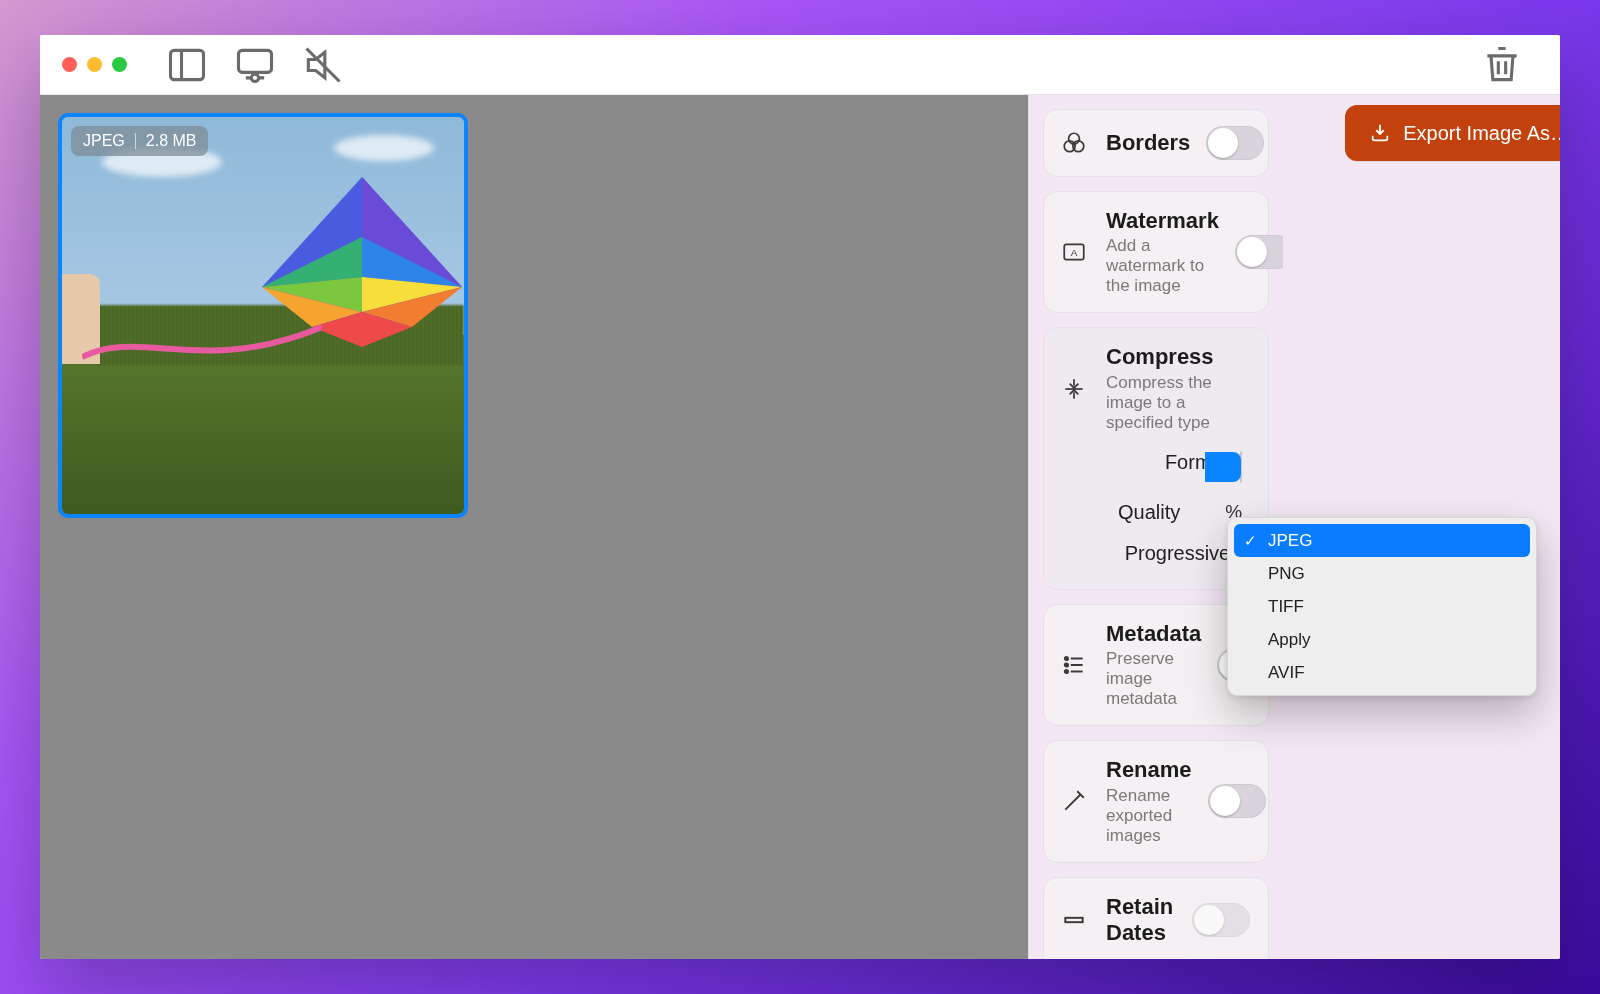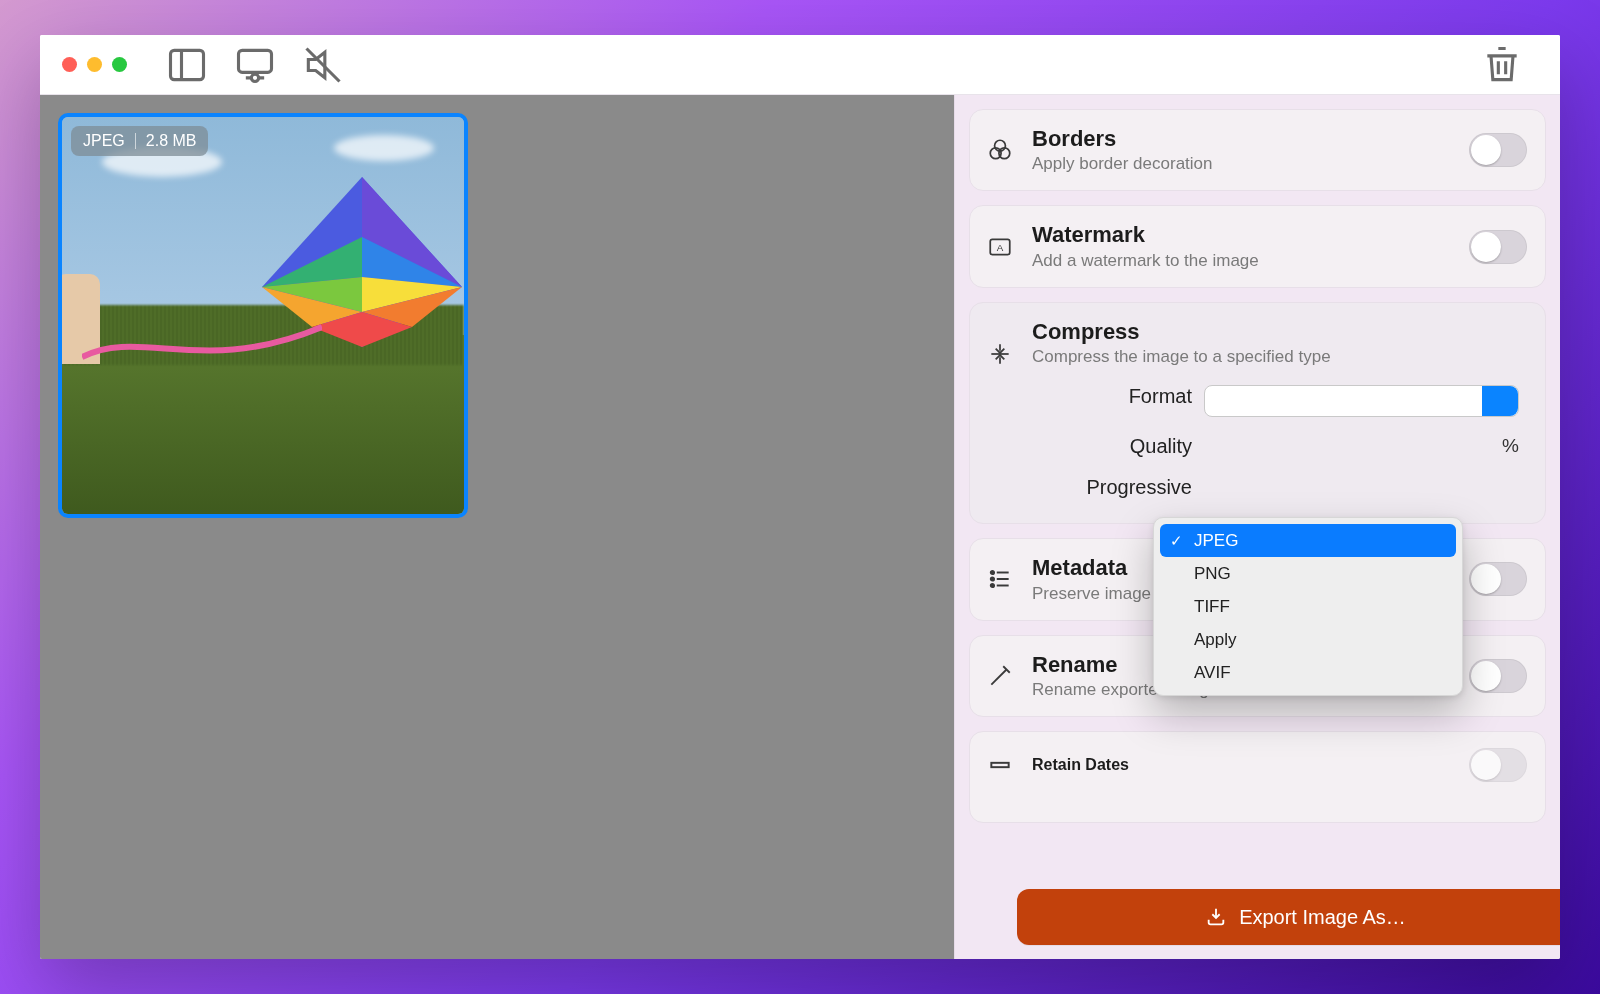--- a/index.html
+++ b/index.html
@@ -86,36 +86,36 @@
   position: absolute; left: -6px; bottom: 150px;
   width: 44px; height: 90px;
   background: linear-gradient(#e6c9a8, #e6c9a8);
   border-radius: 10px 10px 0 0;
 }
 .tail {
   position: absolute; top: 200px; left: 20px; width: 240px; height: 60px;
 }
 .tail svg { width: 100%; height: 100%; }
 .right-pane {
-  width: 606px;
+  width: 532px;
   background: #f2e7f3;
   border-left: 1px solid #e6dbe8;
-  display: flex; flex-direction: column;
+  display: flex; flex-direction: row;
   position: relative;
 }
 .panel-scroll { flex: 1; overflow: auto; padding: 14px 14px 0 14px; display: flex; flex-direction: column; gap: 14px; }
 .card {
   background: #f4f0f3;
   border: 1px solid #e7dfe8;
   border-radius: 14px;
   padding: 16px 18px 16px 14px;
   display: flex; align-items: center; gap: 16px;
 }
 .card.expanded { flex-direction: column; align-items: stretch; gap: 0; padding: 16px 18px 18px 14px; background:#efeaf0; }
-.card .head { display: flex; align-items: flex-end; gap: 16px; }
+.card .head { display: flex; align-items: center; gap: 16px; }
 .card-icon { width: 32px; display: flex; align-items: center; justify-content: center; color: #3a3a3a; flex-shrink: 0; }
 .card-icon svg { width: 26px; height: 26px; }
 .card-text { flex: 1; }
 .card-title { font-size: 22px; font-weight: 700; color: #1c1c1c; line-height: 1.2; }
 .card-sub { font-size: 17px; color: #7a7a7a; margin-top: 2px; }
 .switch {
   width: 58px; height: 34px; background: #d9d4db; border-radius: 17px; position: relative; cursor: pointer; flex-shrink: 0;
   border: 1px solid rgba(0,0,0,.05);
 }
 .switch::after {
@@ -158,21 +158,21 @@
   width: 100%; height: 56px;
   background: #c2410c; color:#fff;
   border:none; border-radius: 12px;
   font-size: 20px; font-weight: 500;
   display:flex; align-items:center; justify-content:center; gap:12px;
   cursor:pointer;
   box-shadow: 0 1px 0 rgba(0,0,0,.05);
   margin-left: 48px;
 }
 .export-btn svg { width: 22px; height: 22px; }
-.clipped-title { font-size: 16px; font-weight: 700; color: #1c1c1c; line-height: 1.2; }
+.clipped-title { font-size: 22px; font-weight: 700; color: #1c1c1c; line-height: 1.2; }
 </style>
 </head>
 <body>
 
 <div class="window">
   <div class="titlebar">
     <div class="traffic">
       <div class="dot red"></div>
       <div class="dot yellow"></div>
       <div class="dot green"></div>
@@ -251,21 +251,20 @@
         <div class="card">
           <div class="card-icon">
             <svg viewBox="0 0 24 24" fill="none" stroke="currentColor" stroke-width="1.6">
                 <circle cx="12" cy="8" r="5"></circle>
                 <circle cx="8" cy="15" r="5"></circle>
                 <circle cx="16" cy="15" r="5"></circle>
               </svg>
           </div>
           <div class="card-text">
             <div class="card-title">Borders</div>
-            <div class="card-sub">Apply border decoration</div>
           </div>
           <div class="switch"></div>
         </div>
 
         <div class="card">
           <div class="card-icon">
             <svg viewBox="0 0 24 24" fill="none" stroke="currentColor" stroke-width="1.6">
                 <rect x="3" y="5" width="18" height="14" rx="2"></rect>
                 <text x="12" y="16" text-anchor="middle" font-size="9" fill="currentColor" stroke="none">A</text>
               </svg>

